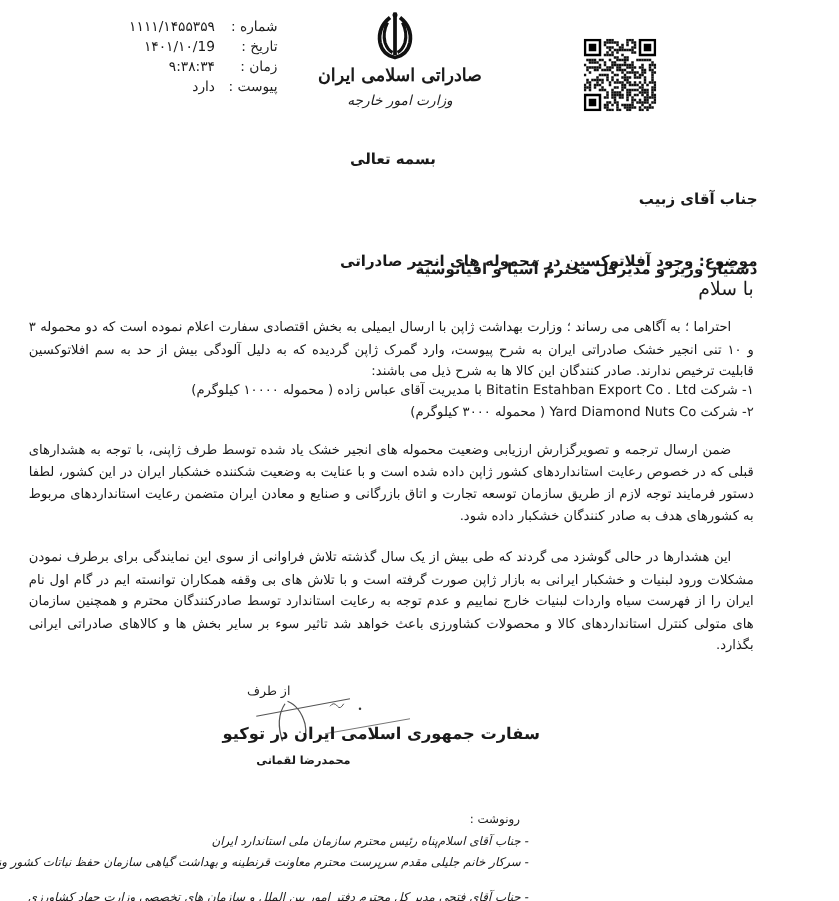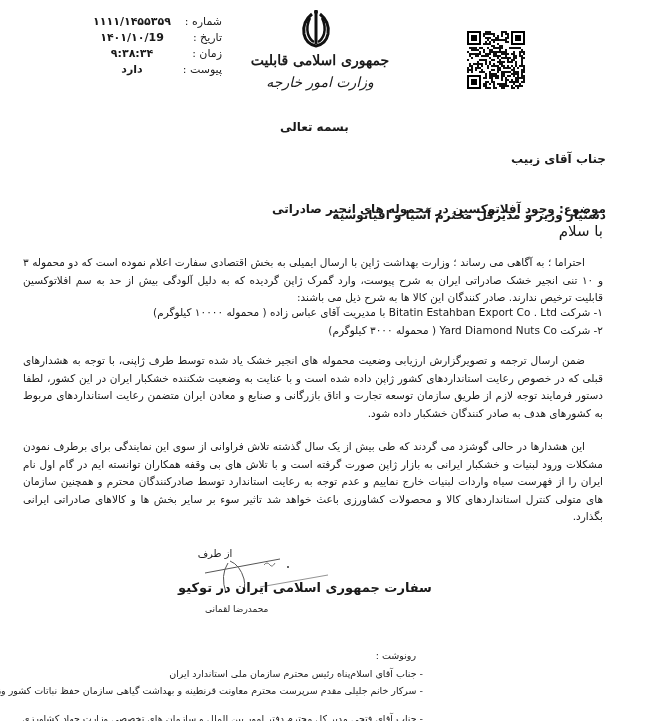--- a/index.html
+++ b/index.html
@@ -7,50 +7,50 @@
     width: 671px; height: 721px; position: relative; overflow: hidden;
     font-family: "DejaVu Sans", sans-serif; color: #1a1a1a;
   }
   .abs { position: absolute; }
   .rtl { direction: rtl; unicode-bidi: embed; }
 
   
   .meta { left: 72px; top: 14px; width: 150px; font-size: 11px; line-height: 16px; }
   .meta-row { display: flex; justify-content: space-between; direction: rtl; }
   .meta-row .lbl { width: 50px; text-align: right; color: #222; }
-  .meta-row .val { flex: 1; text-align: center; padding-left: 20px; font-weight: bold; }
+  .meta-row .val { flex: 1; text-align: right; padding-left: 20px; font-weight: normal; }
 
   
   .emblem { left: 298px; top: 8px; width: 36px; height: 42px; }
   .emblem-title { left: 250px; top: 52px; width: 140px; text-align: center; font-size: 14px; font-weight: bold; font-family: "DejaVu Serif", serif; }
-  .emblem-sub { left: 250px; top: 74px; width: 140px; text-align: center; font-size: 14px; font-style: italic; font-family: "DejaVu Serif", serif; }
+  .emblem-sub { left: 250px; top: 74px; width: 140px; text-align: center; font-size: 11px; font-style: italic; font-family: "DejaVu Serif", serif; }
 
   
   .qr { left: 467px; top: 31px; width: 58px; height: 58px; }
 
   .bismillah { left: 280px; top: 120px; font-size: 12px; font-weight: bold; }
   .addressee { right: 65px; top: 152px; font-size: 12px; font-weight: bold; }
   .addressee2 { right: 65px; top: 178px; font-size: 12px; font-weight: bold; margin-top: 30px; }
   .subject { right: 65px; top: 202px; font-size: 12px; font-weight: bold; }
 
   .body-text { right: 68px; width: 580px; font-size: 10.5px; line-height: 17.5px; text-align: justify; text-align-last: right; }
   .greeting { right: 68px; top: 222px; font-size: 15px; }
   .p1 { top: 254px; }
   .indent { text-indent: 18px; }
   .list-item { right: 68px; font-size: 10.5px; }
   .p2 { top: 352px; }
   .p3 { top: 438px; }
 
   .from { left: 180px; top: 548px; width: 70px; text-align: center; font-size: 10px; }
   .embassy { left: 178px; top: 580px; font-size: 13px; font-weight: bold; }
-  .signer { left: 205px; top: 604px; font-size: 9px; }
+  .signer { left: 205px; top: 604px; font-size: 9px; font-weight: bold; }
   .signature { left: 200px; top: 555px; width: 130px; height: 40px; }
 
   .cc-title { right: 255px; top: 650px; font-size: 9.5px; }
-  .cc-item { right: 248px; font-size: 9.5px; white-space: nowrap; }
+  .cc-item { right: 248px; font-size: 9.5px; white-space: nowrap; font-style: italic; }
 </style>
 </head>
 <body>
 
 <div class="abs meta">
   <div class="meta-row">
     <span class="lbl">شماره :</span>
     <span class="val">۱۱۱۱/۱۴۵۵۳۵۹</span>
   </div>
   <div class="meta-row">
@@ -67,21 +67,21 @@
   </div>
 </div>
 
 <svg class="abs emblem" viewBox="0 0 36 42">
   <path d="M18 2 L18 36" stroke="#111" stroke-width="3"></path>
   <path d="M14 6 Q4 14 6 26 Q8 36 18 38 Q28 36 30 26 Q32 14 22 6" fill="none" stroke="#111" stroke-width="3"></path>
   <path d="M12 10 Q8 18 10 26 Q12 32 16 34" fill="none" stroke="#111" stroke-width="2.5"></path>
   <path d="M24 10 Q28 18 26 26 Q24 32 20 34" fill="none" stroke="#111" stroke-width="2.5"></path>
   <circle cx="18" cy="4" r="2" fill="#111"></circle>
 </svg>
-<div class="abs emblem-title rtl">جمهوری اسلامی قابلیت</div>
+<div class="abs emblem-title rtl">صادراتی اسلامی ایران</div>
 <div class="abs emblem-sub rtl">وزارت امور خارجه</div>
 
 <svg class="abs qr" viewBox="0 0 29 29" id="qr">
     <rect x="9" y="0" width="1" height="1" fill="#111"></rect>
     <rect x="10" y="0" width="1" height="1" fill="#111"></rect>
     <rect x="11" y="0" width="1" height="1" fill="#111"></rect>
     <rect x="17" y="0" width="1" height="1" fill="#111"></rect>
     <rect x="18" y="0" width="1" height="1" fill="#111"></rect>
     <rect x="19" y="0" width="1" height="1" fill="#111"></rect>
     <rect x="8" y="1" width="1" height="1" fill="#111"></rect>

